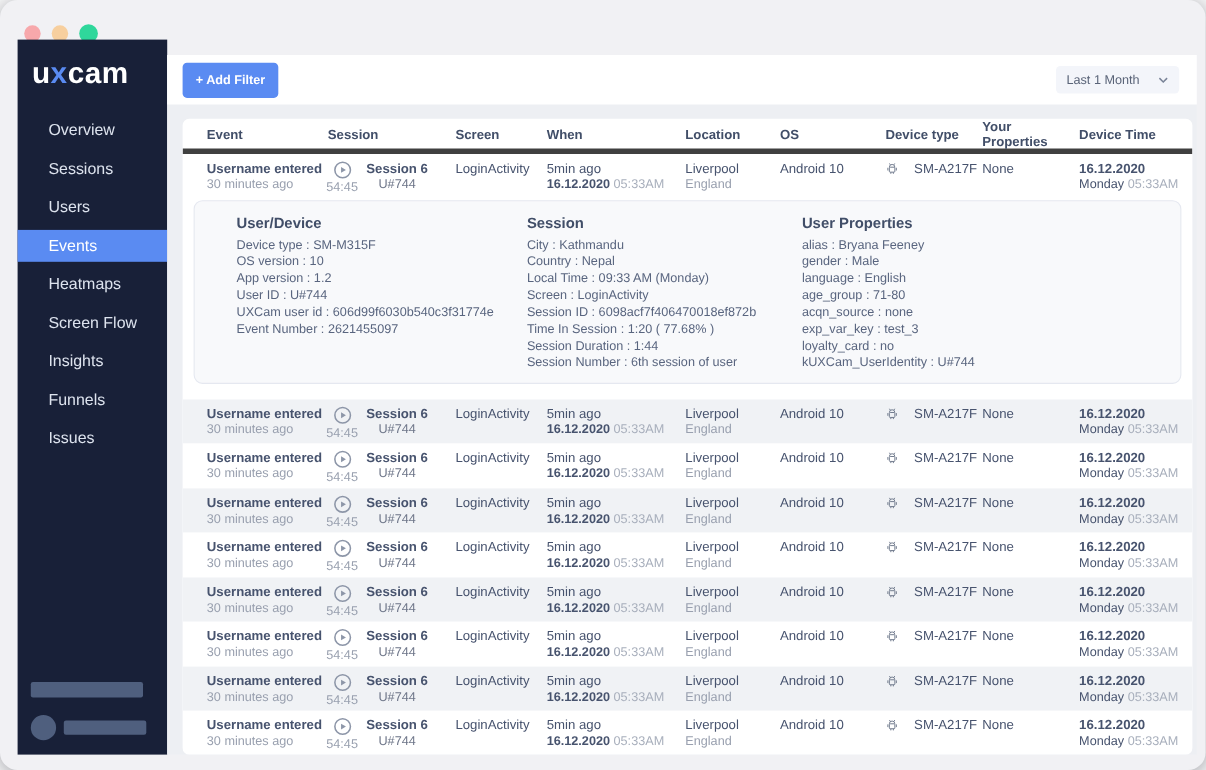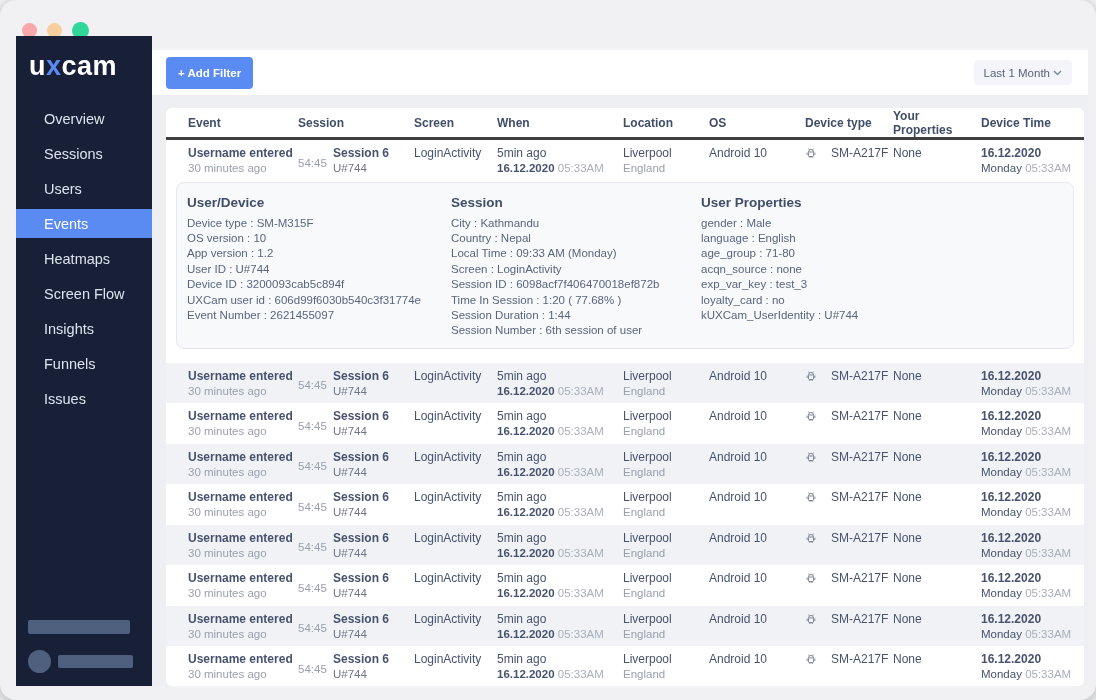--- a/index.html
+++ b/index.html
@@ -23,45 +23,45 @@
   .skel-circle{width:23px;height:23px;border-radius:50%;background:#4f5f7e;}
   .skel-bar2{width:75px;height:13px;background:#4f5f7e;border-radius:2px;}
   
   .main{position:absolute;left:152px;top:50px;right:8px;bottom:14px;background:#edeff3;
     display:flex;flex-direction:column;}
   .topbar{height:45px;background:#fff;display:flex;align-items:center;justify-content:space-between;
     padding:0 16px 0 14px;flex:0 0 auto;}
   .add-filter{background:#5a8bf2;color:#fff;border:none;border-radius:4px;font-size:11.5px;
     font-weight:bold;height:32px;padding:0 12px;cursor:pointer;font-family:inherit;}
   .date-range{background:#f3f5fa;color:#5a6478;border:none;border-radius:4px;font-size:11.5px;
-    height:25px;padding:0 10px;display:flex;align-items:center;gap:3px;cursor:pointer;font-family:inherit;}
+    height:25px;padding:0 10px;display:flex;align-items:center;gap:17px;cursor:pointer;font-family:inherit;}
   .card{flex:1;margin:13px 4px 0 14px;background:#fff;border-radius:6px;overflow:hidden;
     display:flex;flex-direction:column;}
   .grid{display:grid;grid-template-columns:110px 116px 83px 126px 86px 96px 88px 88px 1fr;
     padding-left:22px;box-sizing:border-box;}
   .thead{height:32px;align-items:center;font-size:12px;font-weight:bold;color:#414e68;
-    border-bottom:3px solid #404040;flex:0 0 auto;}
+    border-bottom:5px solid #404040;flex:0 0 auto;}
   .trow{height:40.5px;padding-top:6px;font-size:12px;color:#47536e;}
   .trow.alt{background:#f0f2f5;}
   .primary{font-weight:bold;line-height:15px;}
   .plain{line-height:15px;}
   .semib{font-weight:bold;line-height:15px;}
   .secondary{color:#99a0af;font-size:11.5px;line-height:15px;font-weight:normal;}
-  .sub2{color:#6e7689;font-size:11.5px;line-height:15px;}
+  .sub2{color:#6e7689;font-size:11.5px;line-height:15px;text-align:center;}
   .light{color:#a8afbc;font-size:11.5px;}
   .second-line{line-height:15px;font-size:11.5px;}
   .session-cell{display:flex;gap:9px;}
-  .play-block{display:flex;flex-direction:row;align-items:center;width:26px;cursor:pointer;}
+  .play-block{display:flex;flex-direction:column;align-items:center;width:26px;cursor:pointer;}
   .play-block svg{margin-bottom:1px;}
   .device-cell{display:flex;align-items:flex-start;gap:14px;}
   .device-cell svg{margin-top:1px;}
   
   .panel{margin:1px 10px 14px 10px;background:#f8f9fb;border:1px solid #e5e8f0;border-radius:8px;
     height:167px;box-sizing:border-box;padding:12px 0 0 10px;display:flex;flex:0 0 auto;}
-  .panel-col1{width:264px;}
+  .panel-col1{width:264px;margin-left:28px;}
   .panel-col2{width:250px;}
   .panel-col3{flex:1;}
   .panel-title{font-size:13.5px;font-weight:bold;color:#414e68;margin-bottom:6px;}
   .panel-line{font-size:11.5px;color:#59657f;line-height:15.4px;}
   .rows{flex:1;overflow:hidden;}
 </style>
 </head>
 <body>
 
 <div class="window">
@@ -172,41 +172,41 @@
 </div>
 
       <div class="panel">
         <div class="panel-col1">
           <div class="panel-title">User/Device</div>
           <div id="ud-lines">
               <div class="panel-line">Device type : SM-M315F</div>
               <div class="panel-line">OS version : 10</div>
               <div class="panel-line">App version : 1.2</div>
               <div class="panel-line">User ID : U#744</div>
-              <div class="panel-line">Device ID : 3200093cab5c894f</div>
               <div class="panel-line">UXCam user id : 606d99f6030b540c3f31774e</div>
               <div class="panel-line">Event Number : 2621455097</div>
             </div>
         </div>
         <div class="panel-col2">
           <div class="panel-title">Session</div>
           <div id="ss-lines">
               <div class="panel-line">City : Kathmandu</div>
               <div class="panel-line">Country : Nepal</div>
               <div class="panel-line">Local Time : 09:33 AM (Monday)</div>
               <div class="panel-line">Screen : LoginActivity</div>
               <div class="panel-line">Session ID : 6098acf7f406470018ef872b</div>
               <div class="panel-line">Time In Session : 1:20 ( 77.68% )</div>
               <div class="panel-line">Session Duration : 1:44</div>
               <div class="panel-line">Session Number : 6th session of user</div>
             </div>
         </div>
         <div class="panel-col3">
           <div class="panel-title">User Properties</div>
           <div id="up-lines">
+              <div class="panel-line">alias : Bryana Feeney</div>
               <div class="panel-line">gender : Male</div>
               <div class="panel-line">language : English</div>
               <div class="panel-line">age_group : 71-80</div>
               <div class="panel-line">acqn_source : none</div>
               <div class="panel-line">exp_var_key : test_3</div>
               <div class="panel-line">loyalty_card : no</div>
               <div class="panel-line">kUXCam_UserIdentity : U#744</div>
             </div>
         </div>
       </div>

